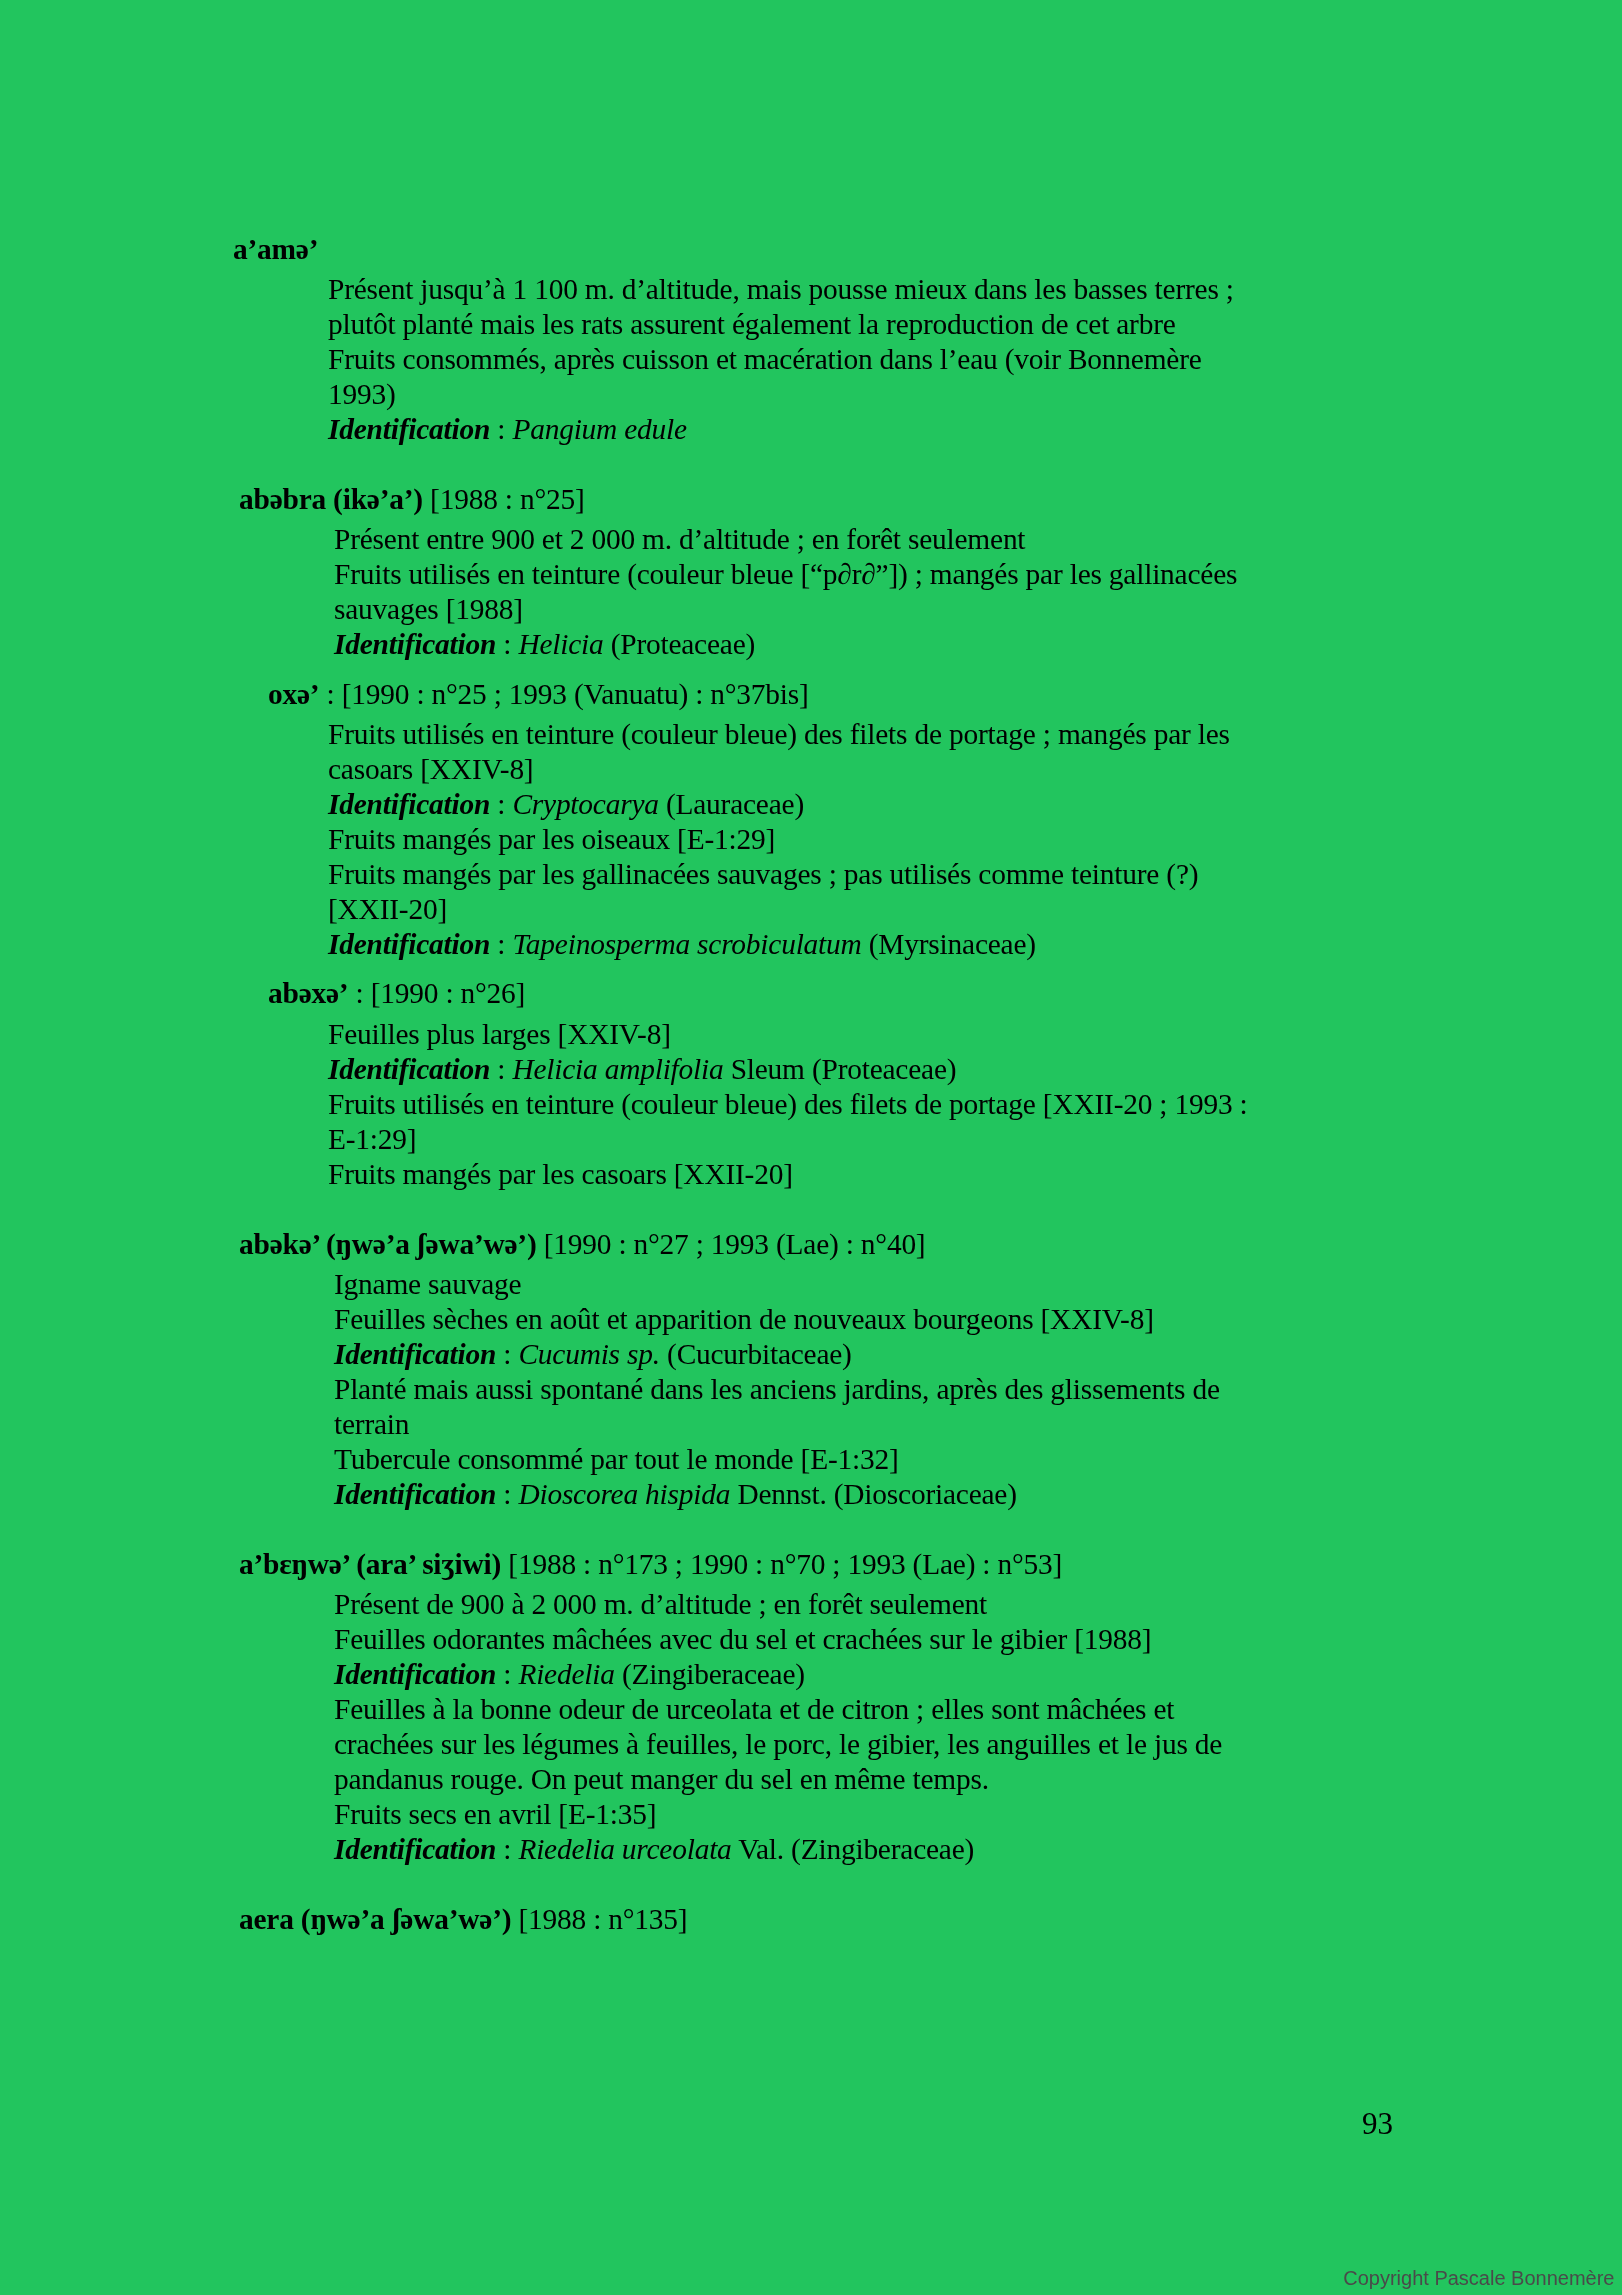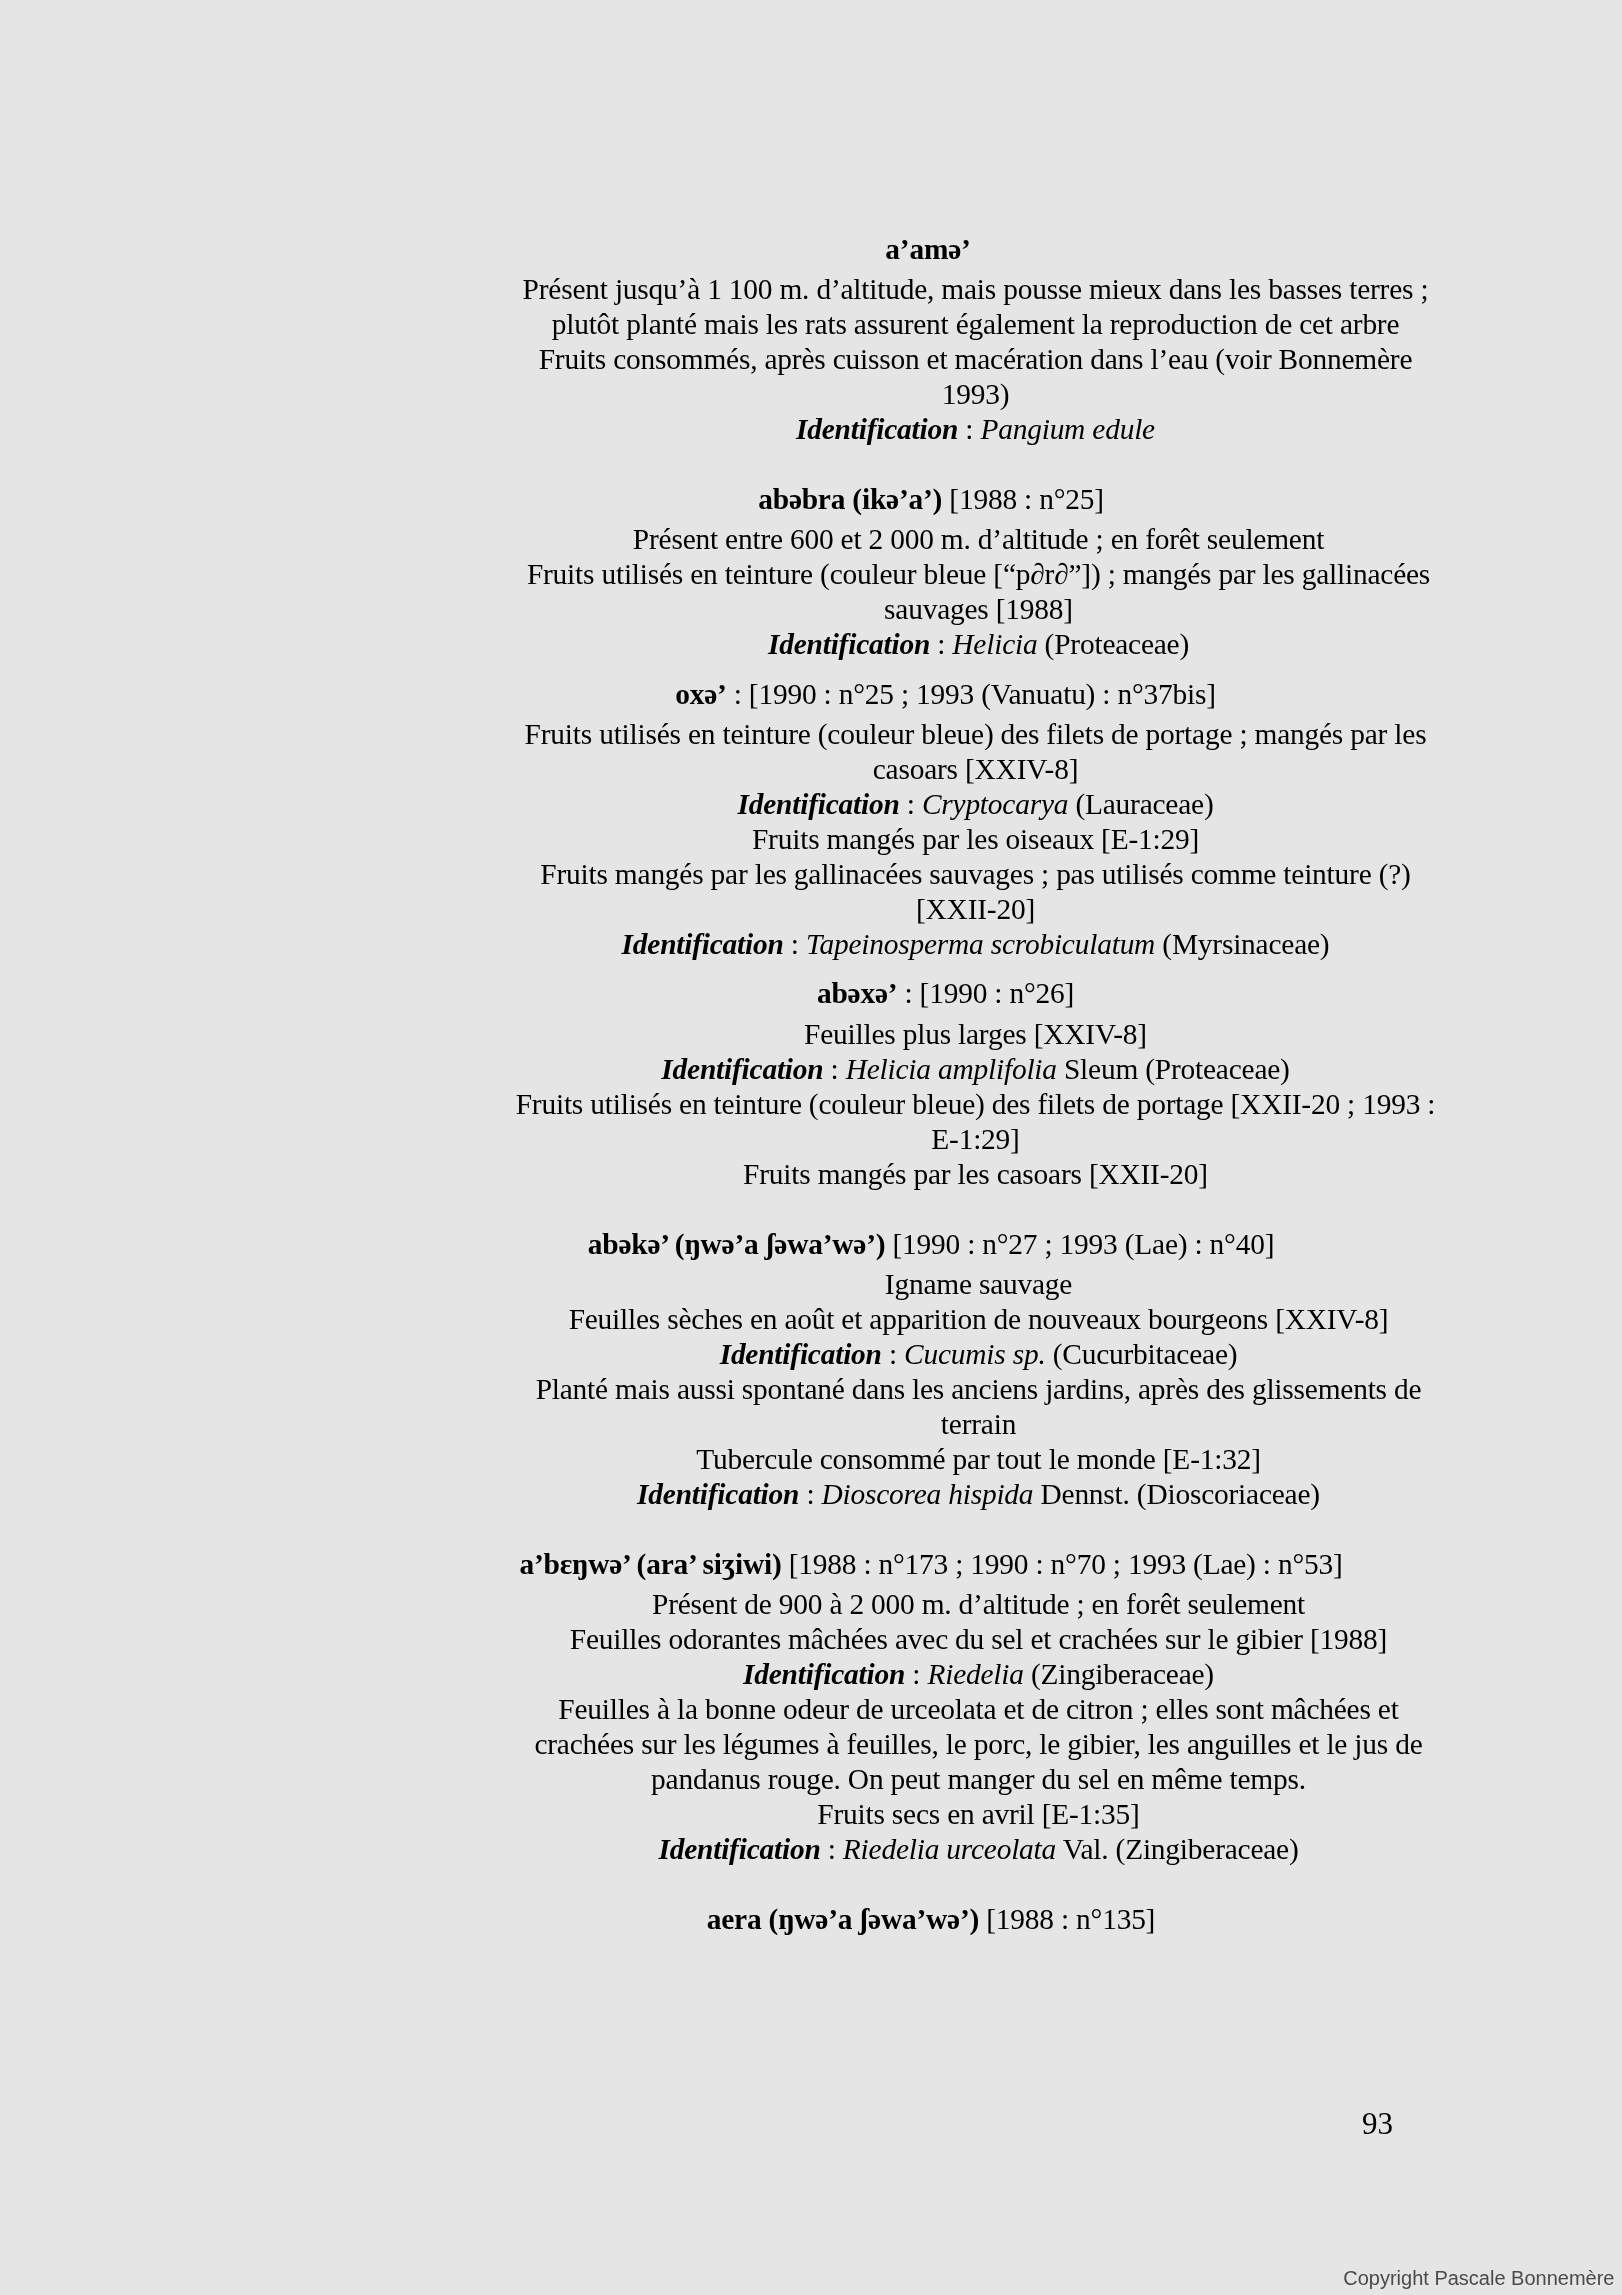--- a/index.html
+++ b/index.html
@@ -4,25 +4,24 @@
 <style>
   html, body {
     margin: 0;
     padding: 0;
     background: #ffffff;
   }
   .page {
     position: relative;
     width: 1623px;
     height: 2295px;
-    background: #e5e5e5;
+    background: #22c55e;
     color: #000000;
     font-family: "Liberation Serif", "DejaVu Serif", serif;
     overflow: hidden;
-    text-align: center;
   }
   .content {
     position: absolute;
     top: 232px;
     left: 0;
     width: 1623px;
   }
   .line {
     font-size: 29.4px;
     line-height: 35px;
@@ -65,21 +64,21 @@
       <div class="entry">
         <div class="line head-line ind-head"><span class="s-b">a’amə’</span></div>
         <div class="line ind-body"><span class="s-r">Présent jusqu’à 1 100 m. d’altitude, mais pousse mieux dans les basses terres ;</span></div>
         <div class="line ind-body"><span class="s-r">plutôt planté mais les rats assurent également la reproduction de cet arbre</span></div>
         <div class="line ind-body"><span class="s-r">Fruits consommés, après cuisson et macération dans l’eau (voir Bonnemère</span></div>
         <div class="line ind-body"><span class="s-r">1993)</span></div>
         <div class="line ind-body"><span class="s-bi">Identification</span><span class="s-r"> : </span><span class="s-i">Pangium edule</span></div>
       </div>
       <div class="entry gap">
         <div class="line head-line ind-head"><span class="s-b">abəbra (ikə’a’)</span><span class="s-r"> [1988 : n°25]</span></div>
-        <div class="line ind-body"><span class="s-r">Présent entre 600 et 2 000 m. d’altitude ; en forêt seulement</span></div>
+        <div class="line ind-body"><span class="s-r">Présent entre 900 et 2 000 m. d’altitude ; en forêt seulement</span></div>
         <div class="line ind-body"><span class="s-r">Fruits utilisés en teinture (couleur bleue [“p∂r∂”]) ; mangés par les gallinacées</span></div>
         <div class="line ind-body"><span class="s-r">sauvages [1988]</span></div>
         <div class="line ind-body"><span class="s-bi">Identification</span><span class="s-r"> : </span><span class="s-i">Helicia</span><span class="s-r"> (Proteaceae)</span></div>
       </div>
       <div class="entry">
         <div class="line head-line ind-sub"><span class="s-b">oxə’</span><span class="s-r"> : [1990 : n°25 ; 1993 (Vanuatu) : n°37bis]</span></div>
         <div class="line ind-body"><span class="s-r">Fruits utilisés en teinture (couleur bleue) des filets de portage ; mangés par les</span></div>
         <div class="line ind-body"><span class="s-r">casoars [XXIV-8]</span></div>
         <div class="line ind-body"><span class="s-bi">Identification</span><span class="s-r"> : </span><span class="s-i">Cryptocarya</span><span class="s-r"> (Lauraceae)</span></div>
         <div class="line ind-body"><span class="s-r">Fruits mangés par les oiseaux [E-1:29]</span></div>

